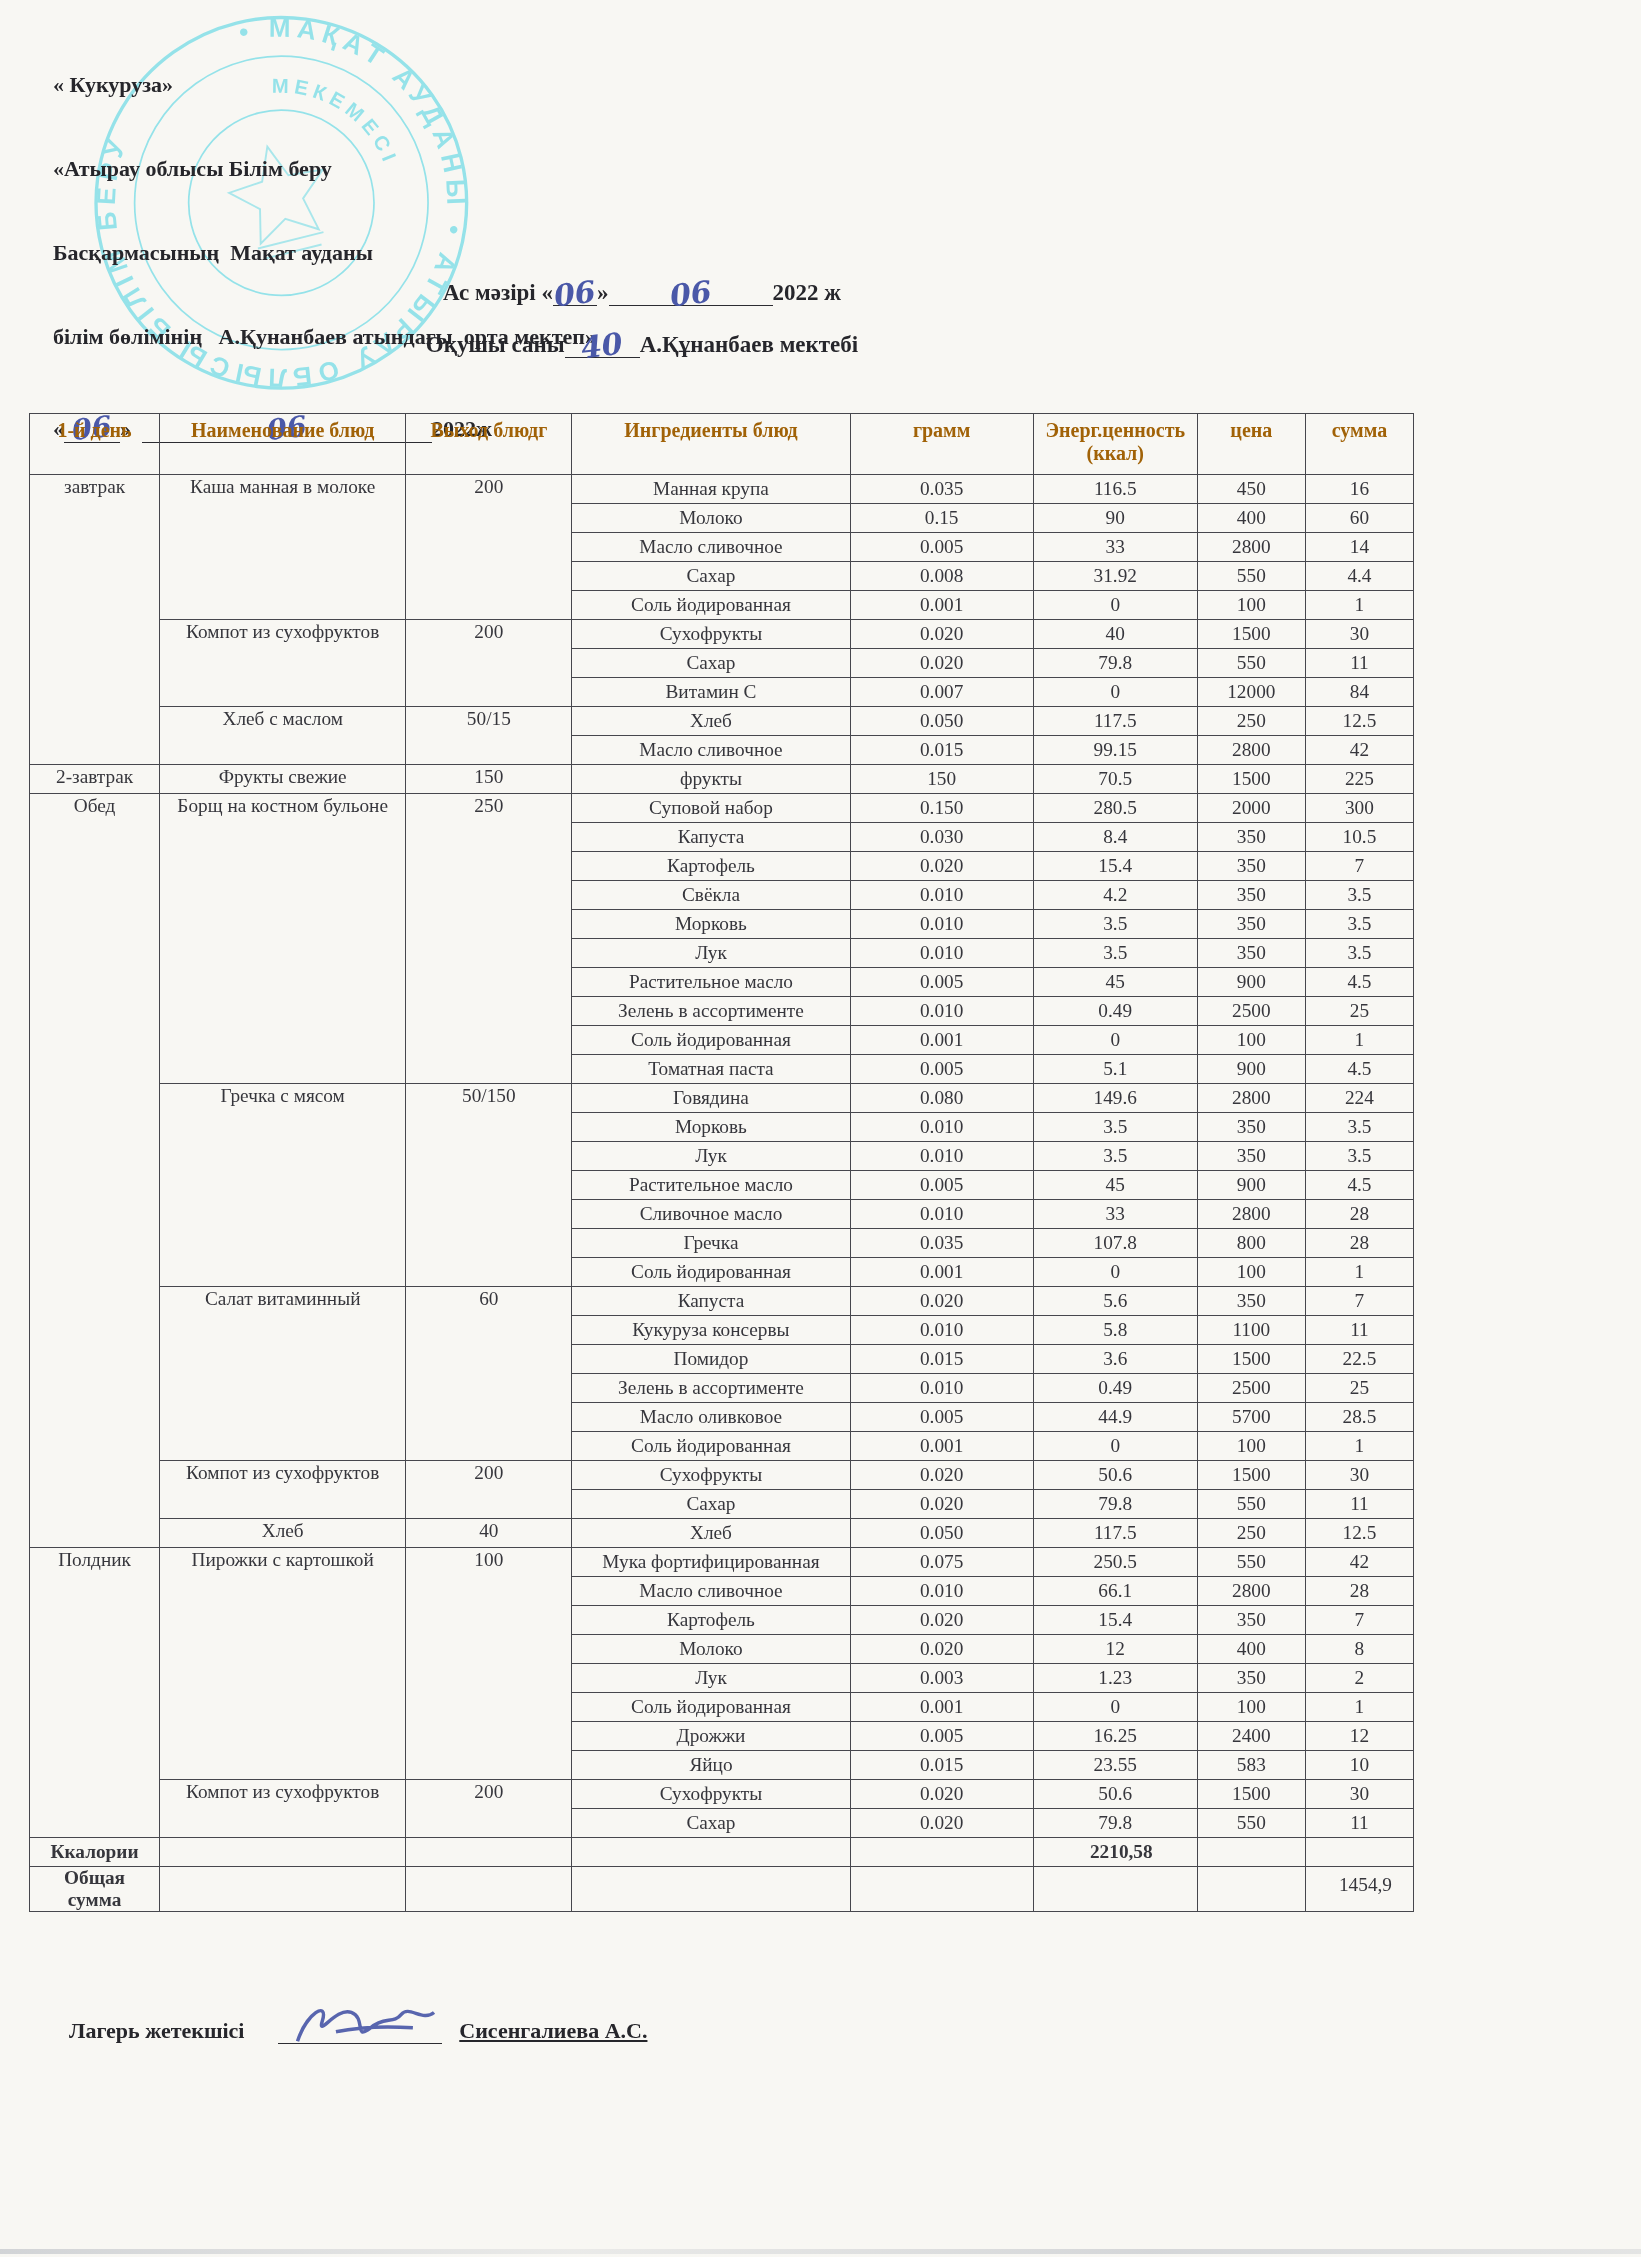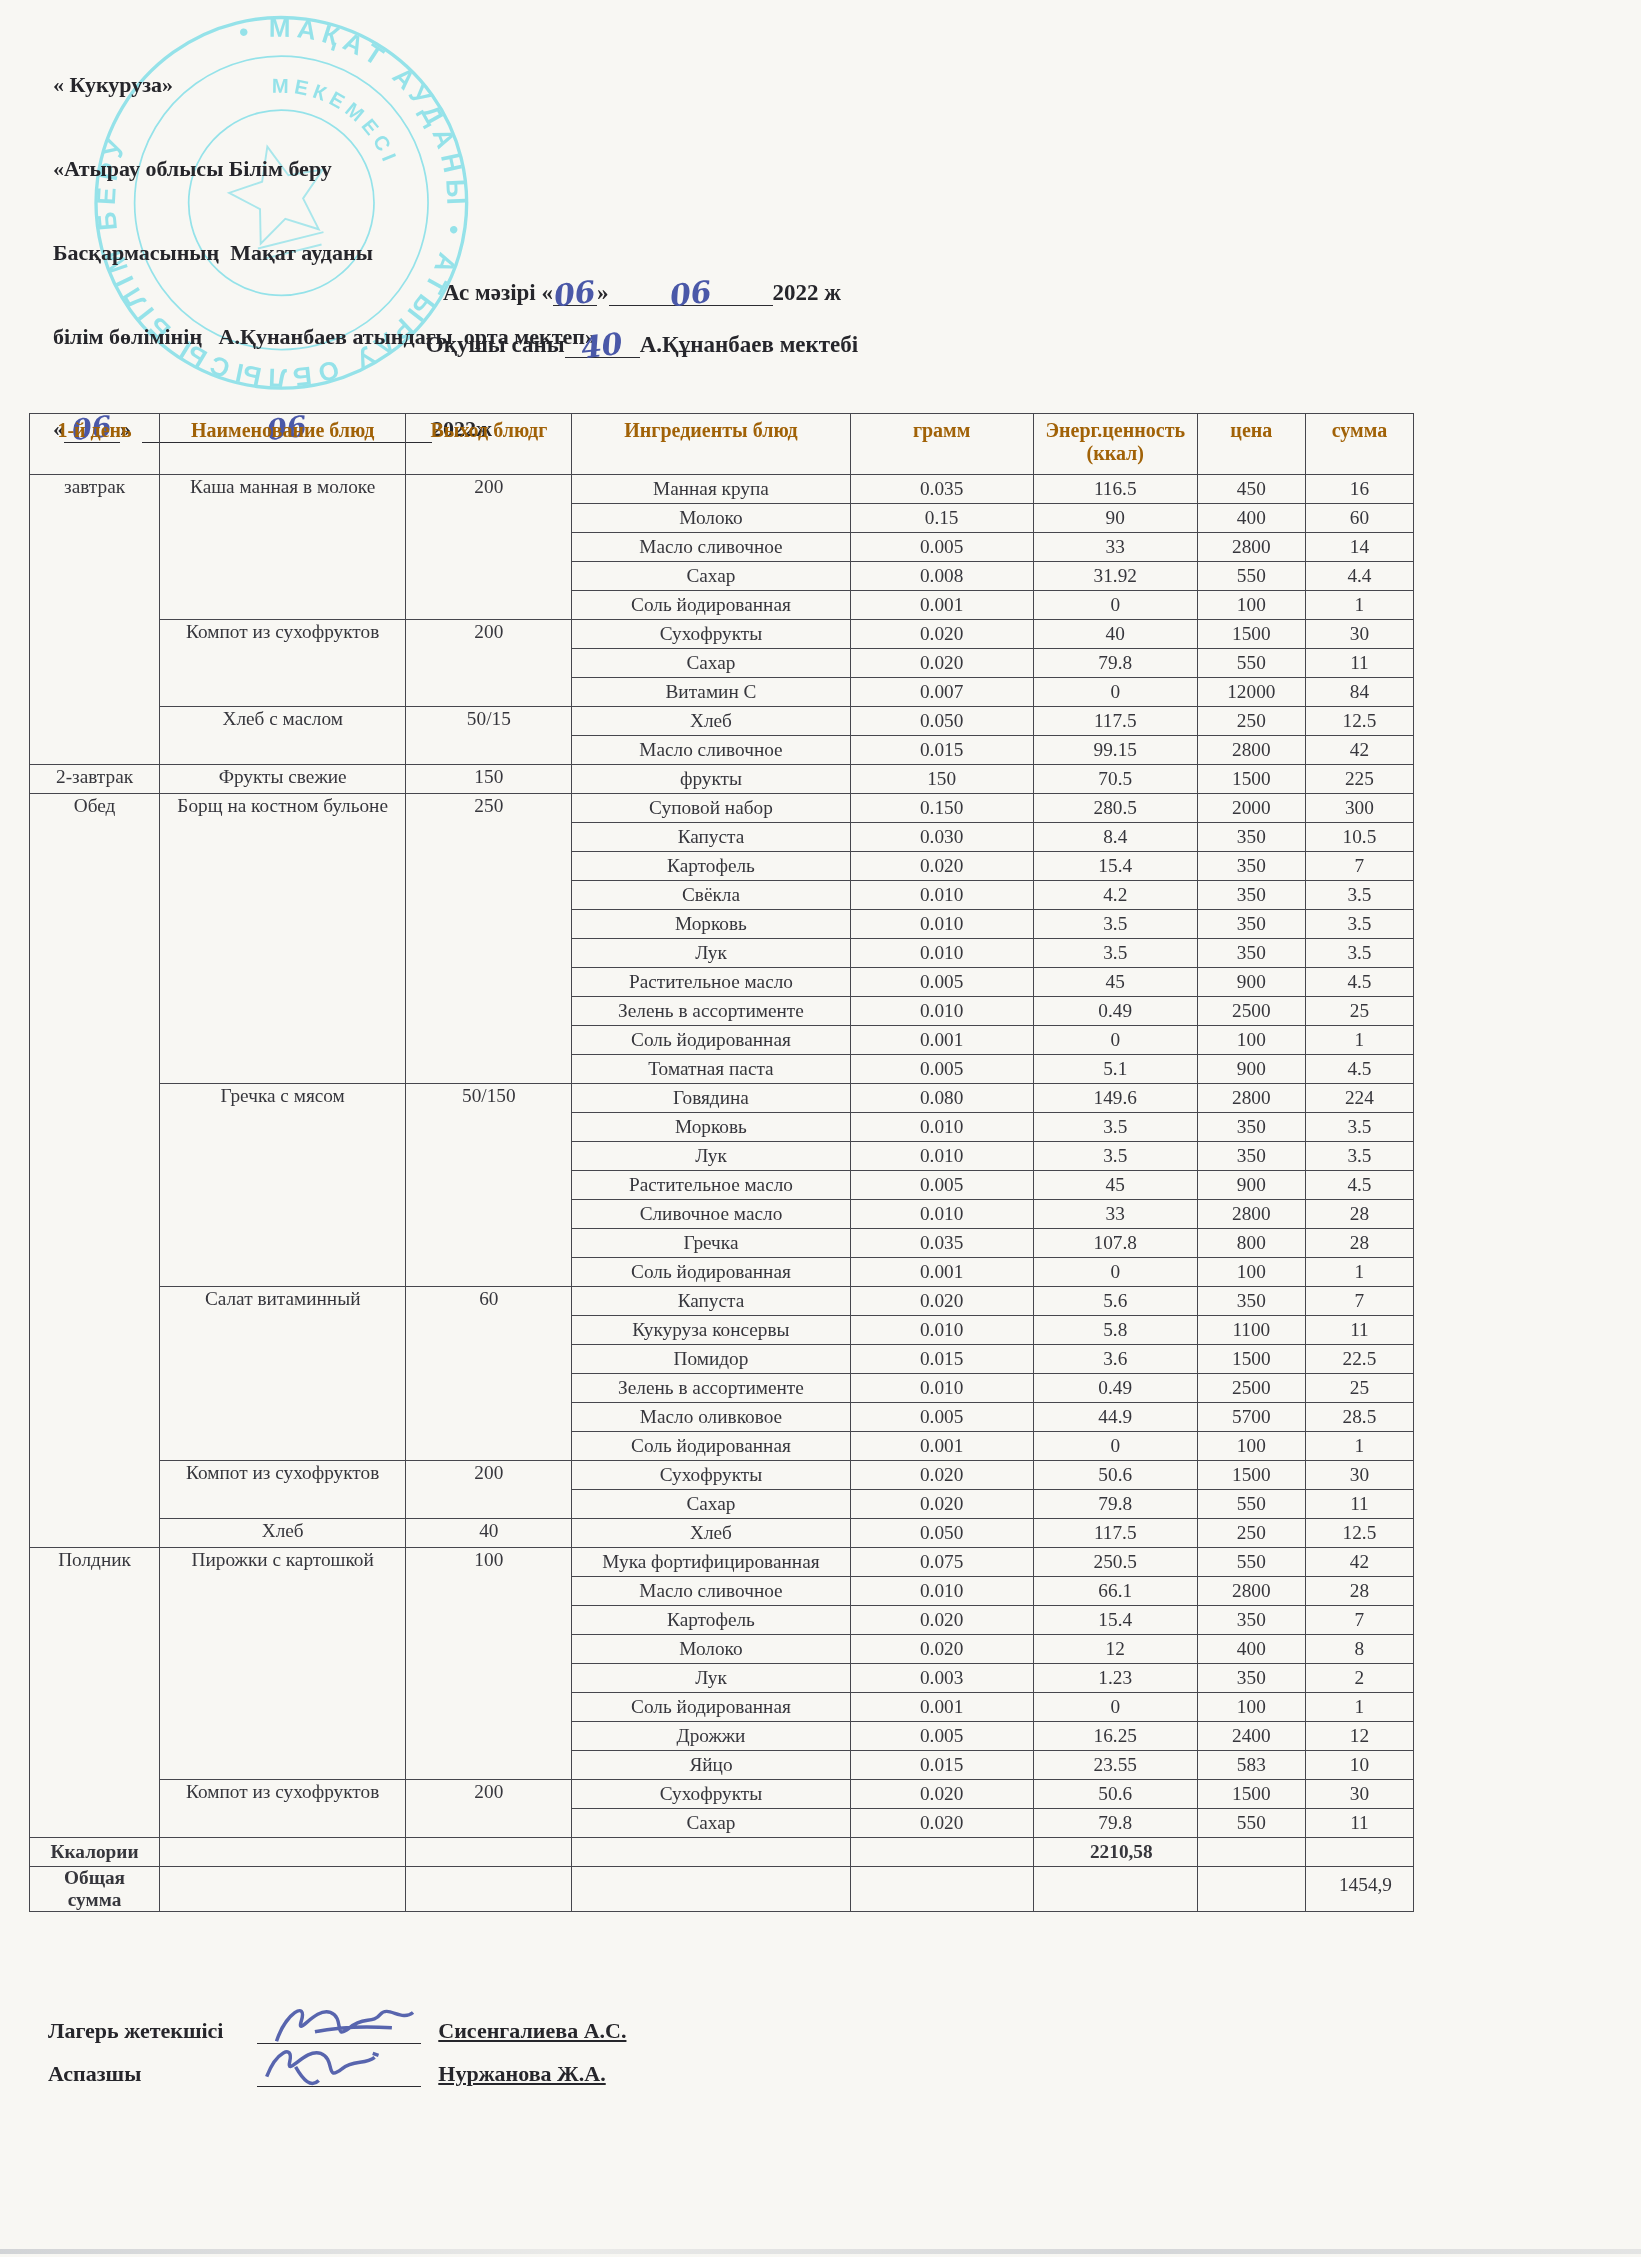--- a/index.html
+++ b/index.html
@@ -30,21 +30,21 @@
   table.menu th{font-size:20px;font-weight:bold;vertical-align:top;padding-top:4.8px;color:#a16207;height:54px;}
   table.menu tbody tr{height:29px;}
   td.meal,td.dish,td.out{vertical-align:top;padding-top:1.9px;}
   tr.total-row td{font-weight:normal;padding-left:16px;}
   tr.total-row td.total-label{font-weight:bold;padding:0 17.4px;}
   tr.total-row td.total-energy{font-weight:bold;}
   tr.total-kkal{height:35px;}
   tr.total-sum{height:77px;}
   tr.total-sum td{vertical-align:top;padding-top:7.7px;}
   
-  .sigblock{position:absolute;left:48px;top:2001px;font-size:22px;font-weight:bold;}
+  .sigblock{position:absolute;left:69px;top:2001px;font-size:22px;font-weight:bold;}
   .sigrow{height:43px;display:flex;align-items:flex-end;}
   .sigrow .lbl{display:inline-block;min-width:205px;}
   .sigrow .nm{margin-left:13.5px;text-decoration:underline;}
   .scan-edge{position:absolute;left:0;bottom:2.9px;width:100%;height:4.8px;
     background:linear-gradient(90deg,rgba(110,120,140,.28),rgba(110,120,140,.10) 35%,rgba(110,120,140,.26) 70%,rgba(110,120,140,.15));}
 </style>
 </head>
 <body>
 
 <div class="page">
@@ -488,26 +488,17 @@
   <div class="sigblock">
     <div class="sigrow">
       <span class="lbl">Лагерь жетекшісі</span>
         <span class="sigline w170">
           <svg width="164" height="50" viewBox="0 0 170 52">
             <path d="M20,44 C30,14 52,2 46,22 C40,42 60,8 76,14 C92,20 78,44 96,30 C110,18 120,26 128,16 C136,6 150,24 162,14 M60,34 C80,30 110,28 140,30" fill="none" stroke="#4a58a8" stroke-width="3.6" opacity=".92"></path>
           </svg>
         </span>
         <span class="nm">Сисенгалиева А.С.</span>
     </div>
-    <div class="sigrow">
-      <span class="lbl">Аспазшы</span>
-        <span class="sigline w170">
-          <svg width="164" height="54" viewBox="0 0 170 56">
-            <path d="M10,40 C20,14 38,6 34,24 C30,42 50,10 66,16 C82,22 70,46 88,32 C100,22 112,28 122,20 M120,16 l6,2 M40,30 C48,44 56,52 64,44" fill="none" stroke="#4a58a8" stroke-width="3.6" opacity=".92"></path>
-          </svg>
-        </span>
-        <span class="nm">Нуржанова Ж.А.</span>
-    </div>
   </div>
 
   <div class="scan-edge"></div>
 </div>
 
 
 </body></html>

